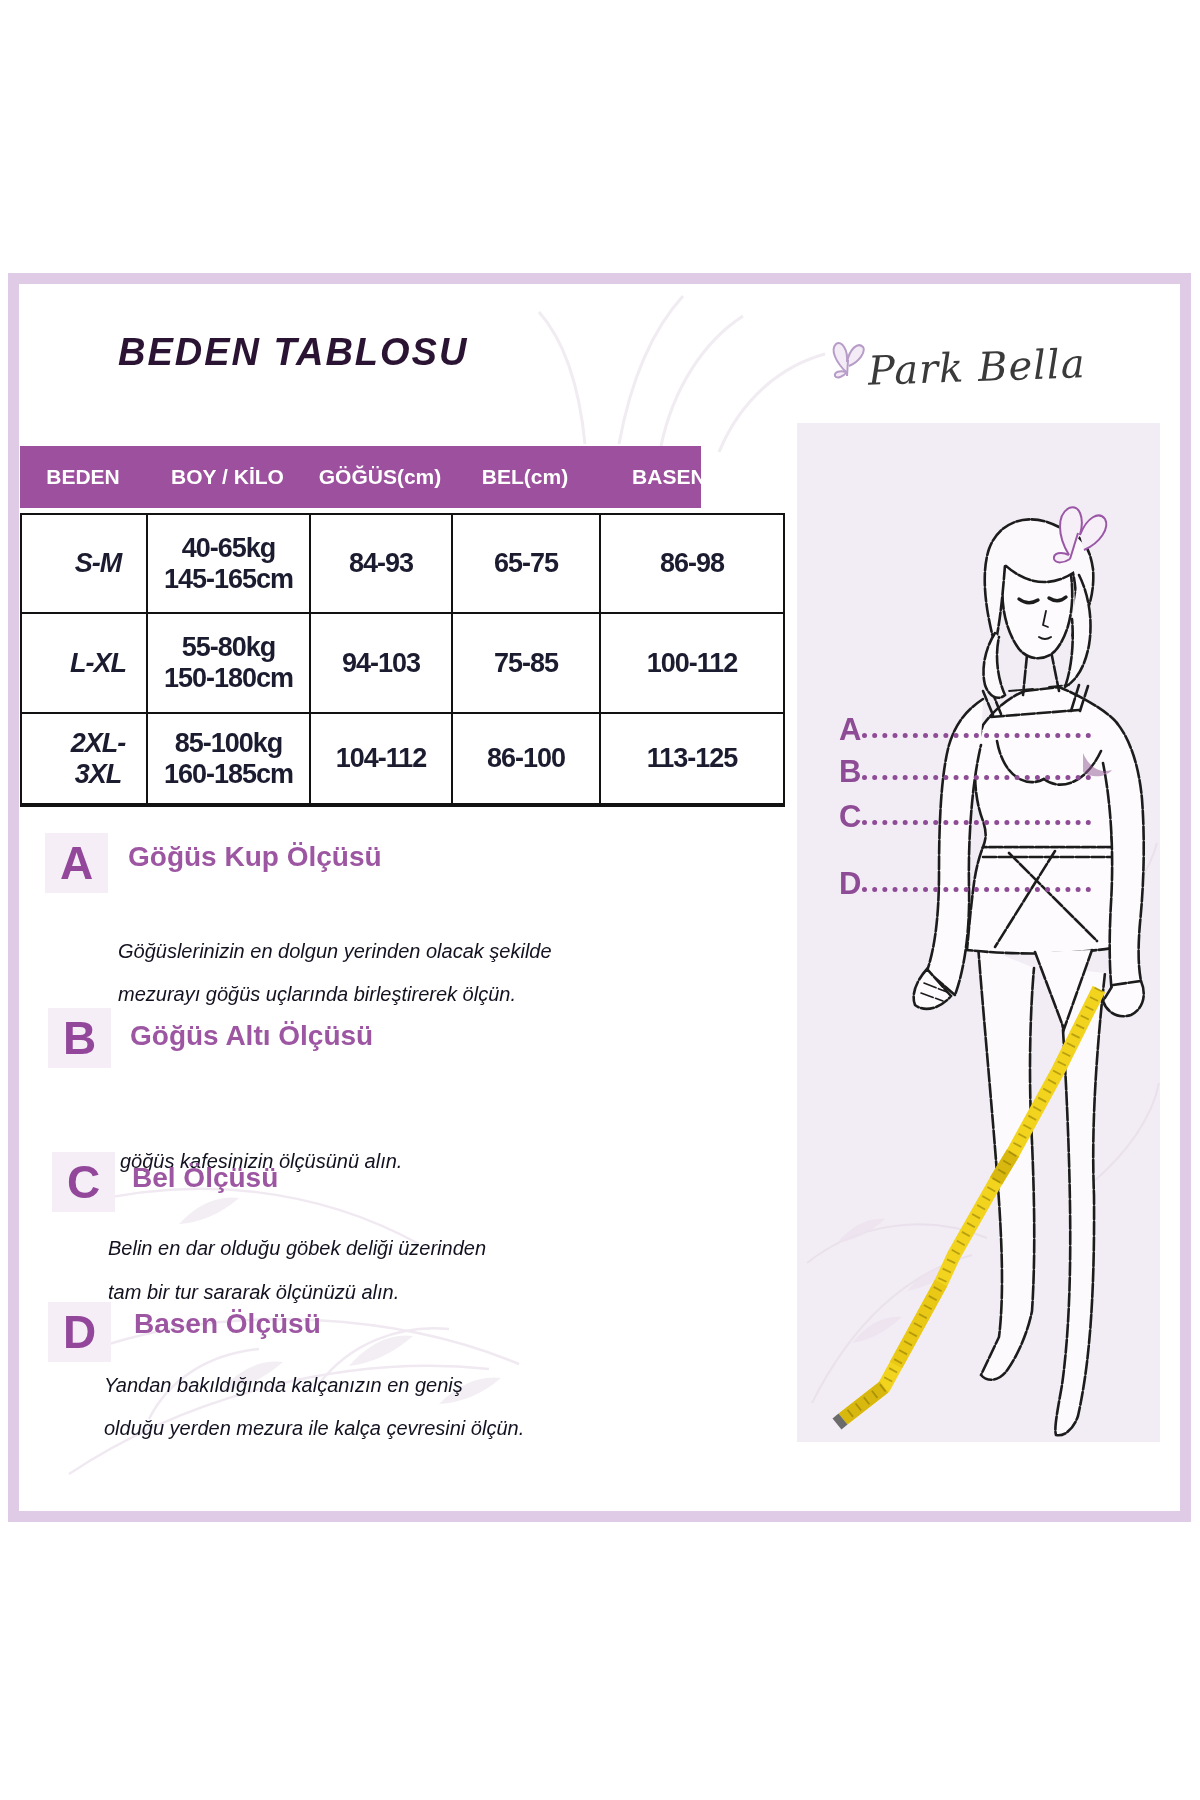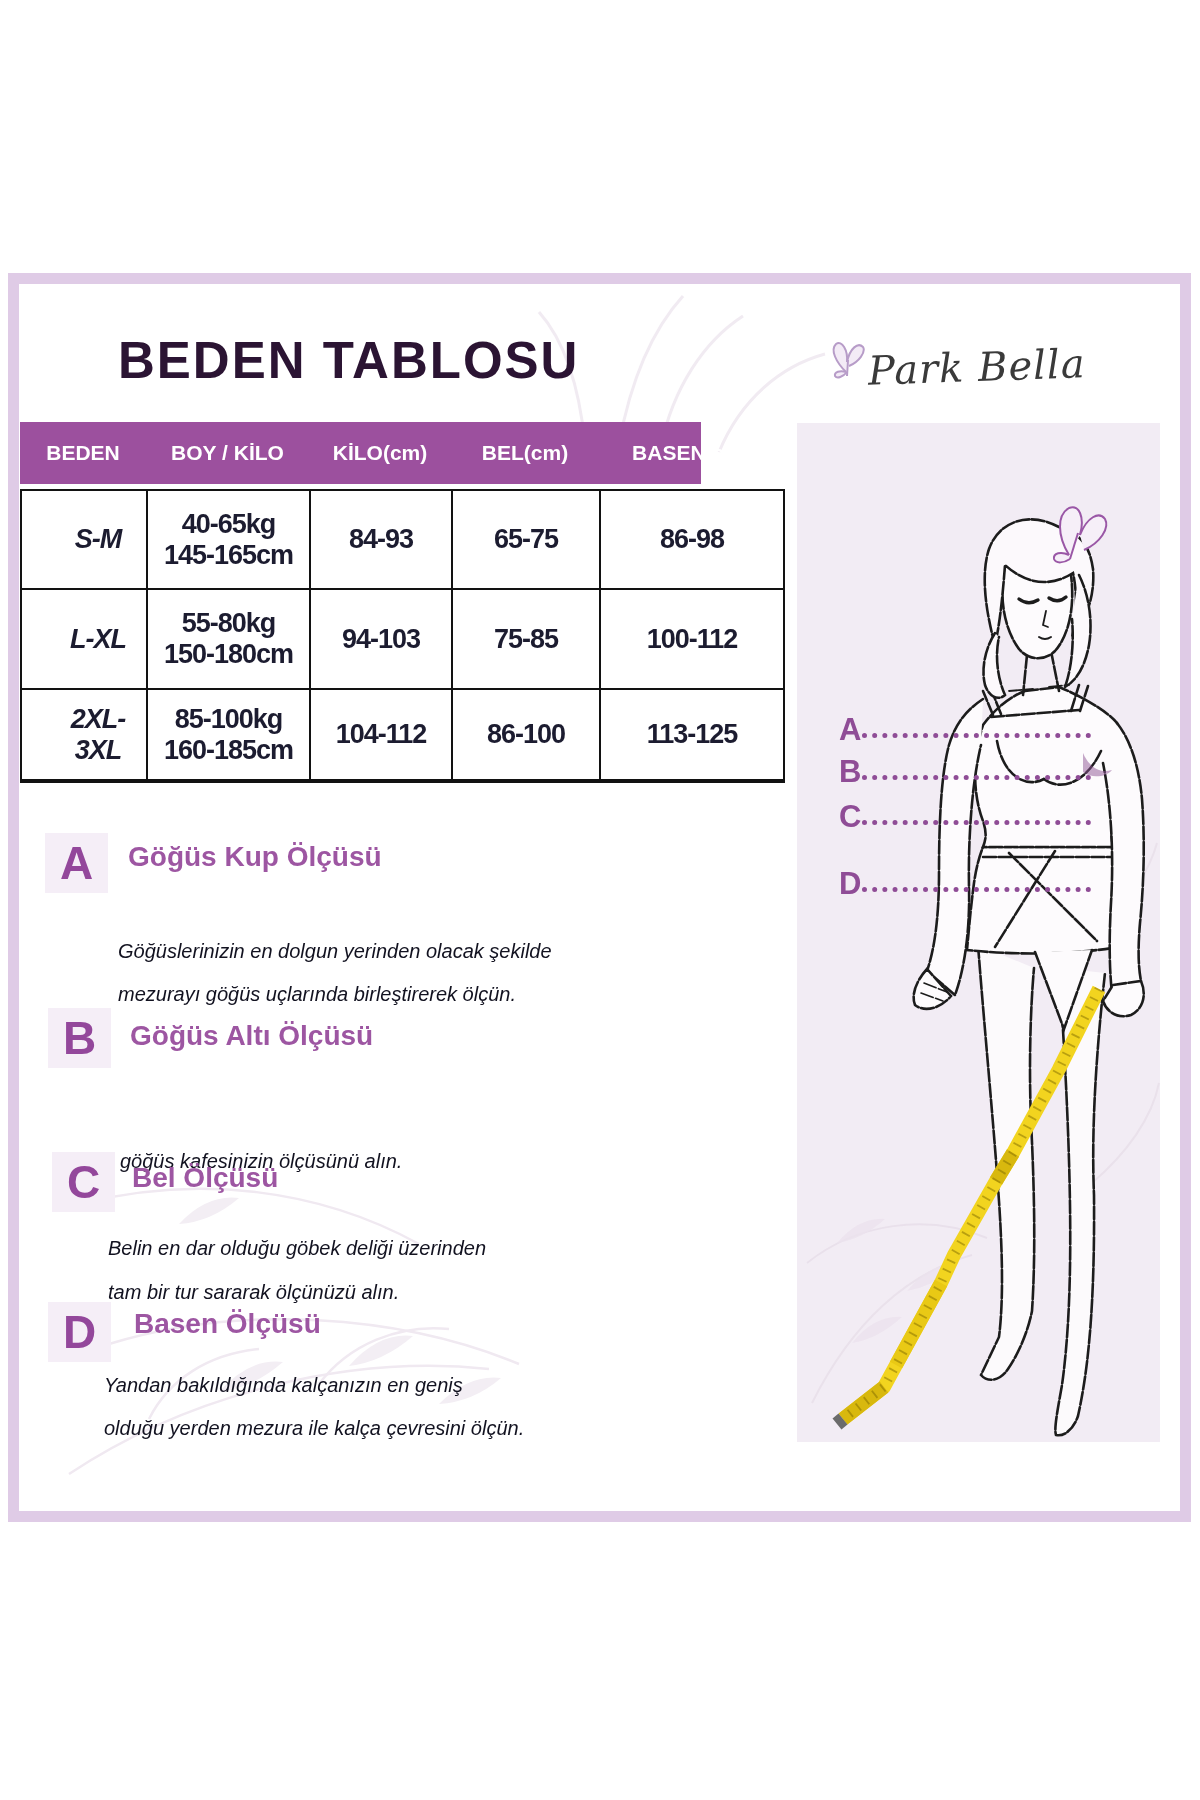--- a/index.html
+++ b/index.html
@@ -2,25 +2,25 @@
 <html><head>
 <meta charset="utf-8">
 <style>
   html,body{margin:0;padding:0;background:#ffffff;}
   .page{position:relative;width:1200px;height:1800px;background:#ffffff;overflow:hidden;
         font-family:"Liberation Sans","DejaVu Sans",sans-serif;}
   .frame{position:absolute;left:8px;top:273px;width:1161px;height:1227px;
          border:11px solid #DFCBE6;background:#ffffff;}
   .watermark{position:absolute;left:19px;top:284px;width:1161px;height:1227px;pointer-events:none;}
 
-  .page-title{position:absolute;left:118px;top:331px;font-size:51px;font-weight:700;
+  .page-title{position:absolute;left:118px;top:331px;font-size:38px;font-style:italic;font-weight:700;
               color:#2B1433;letter-spacing:2px;white-space:nowrap;}
 
   
-  .sizetable{position:absolute;left:20px;top:422px;width:681px;}
+  .sizetable{position:absolute;left:20px;top:446px;width:681px;}
   .thead{display:grid;grid-template-columns:126px 163px 142px 148px 184px;height:62px;
          background:#9C509E;margin-bottom:5px;}
   .thead .hc{display:flex;align-items:center;justify-content:center;color:#ffffff;
              font-size:21px;font-weight:700;white-space:nowrap;}
   table.tbody{border-collapse:collapse;width:763px;table-layout:fixed;border-bottom:4px solid #121212;}
   table.tbody td{border:2.5px solid #121212;text-align:center;vertical-align:middle;
                  background:#ffffff;color:#1C1C30;font-weight:700;font-size:27px;letter-spacing:-1px;}
   td.sizecell{background:#A158A3;color:#ffffff;font-style:italic;font-size:27px;letter-spacing:0;padding-left:29px;}
   td.bk{font-size:25px;line-height:31px;}
   tr.r1 td{height:95px;} tr.r2 td{height:96px;} tr.r3 td{height:87px;}
@@ -84,21 +84,21 @@
       </g>
       <path d="M 21,38 L 22,22" stroke="#B79CC8" stroke-width="2" fill="none"></path>
     </svg>
     <span class="word">Park Bella</span>
   </div>
 
   <div class="sizetable">
     <div class="thead">
       <div class="hc">BEDEN</div>
       <div class="hc">BOY / KİLO</div>
-      <div class="hc">KİLO(cm)</div>
+      <div class="hc">GÖĞÜS(cm)</div>
       <div class="hc">BEL(cm)</div>
       <div class="hc">BASEN(cm)</div>
     </div>
     <table class="tbody">
       <colgroup>
           <col style="width:126px">
           <col style="width:163px">
           <col style="width:142px">
           <col style="width:148px">
           <col style="width:184px">

